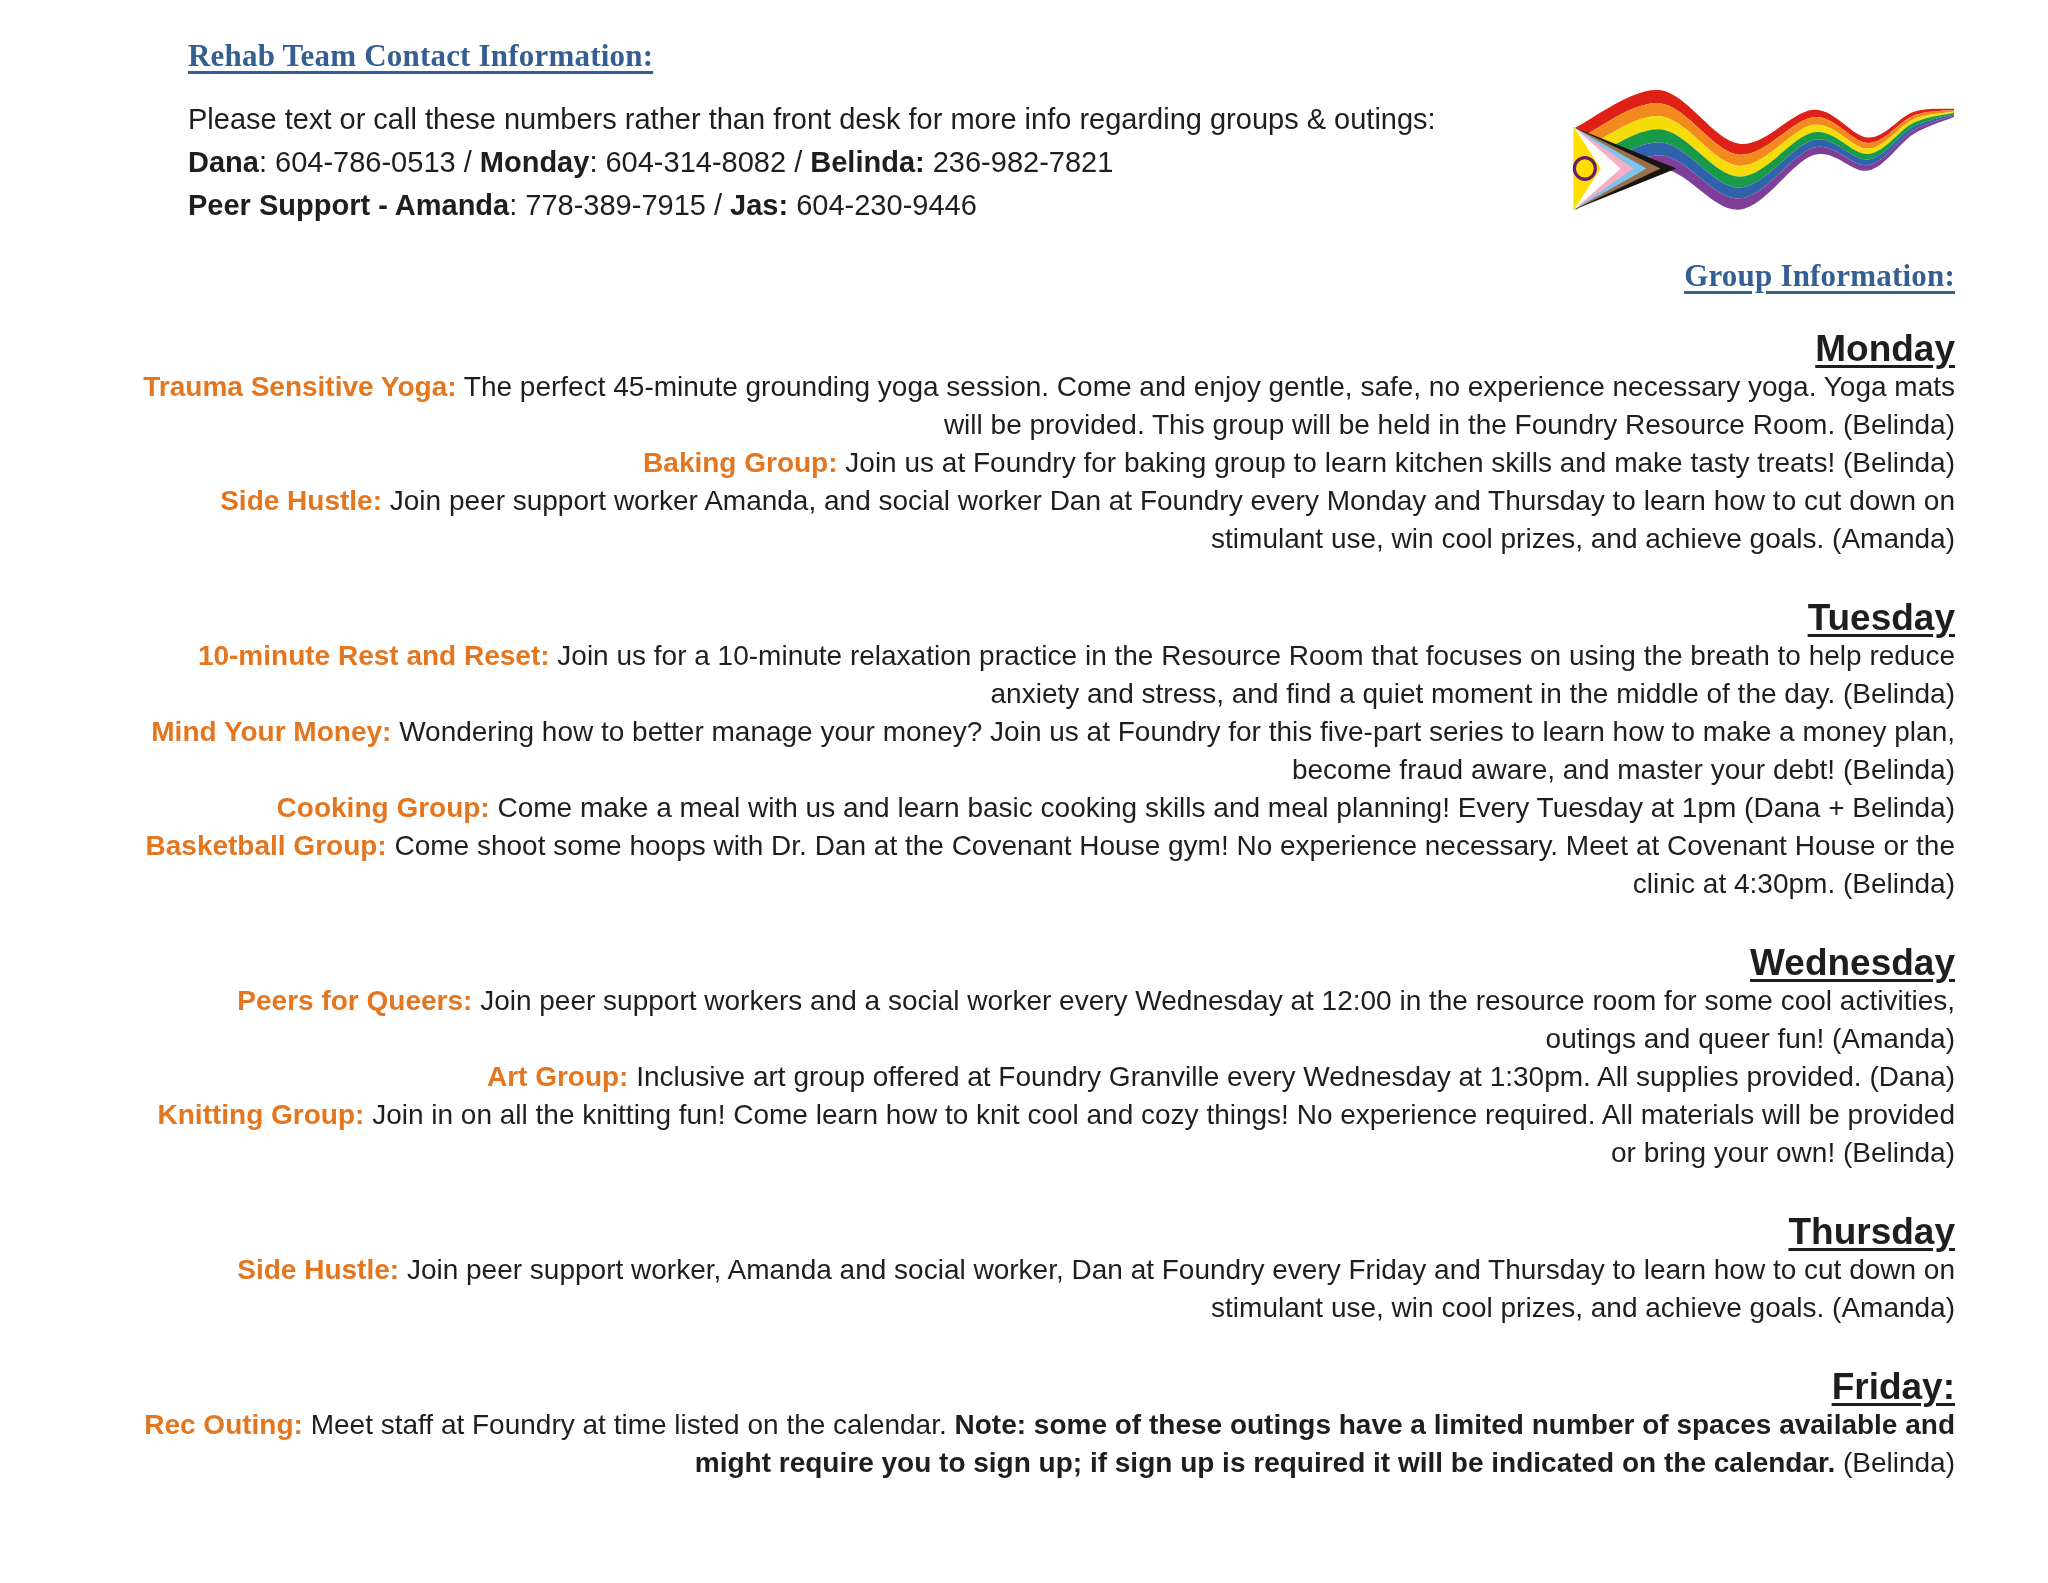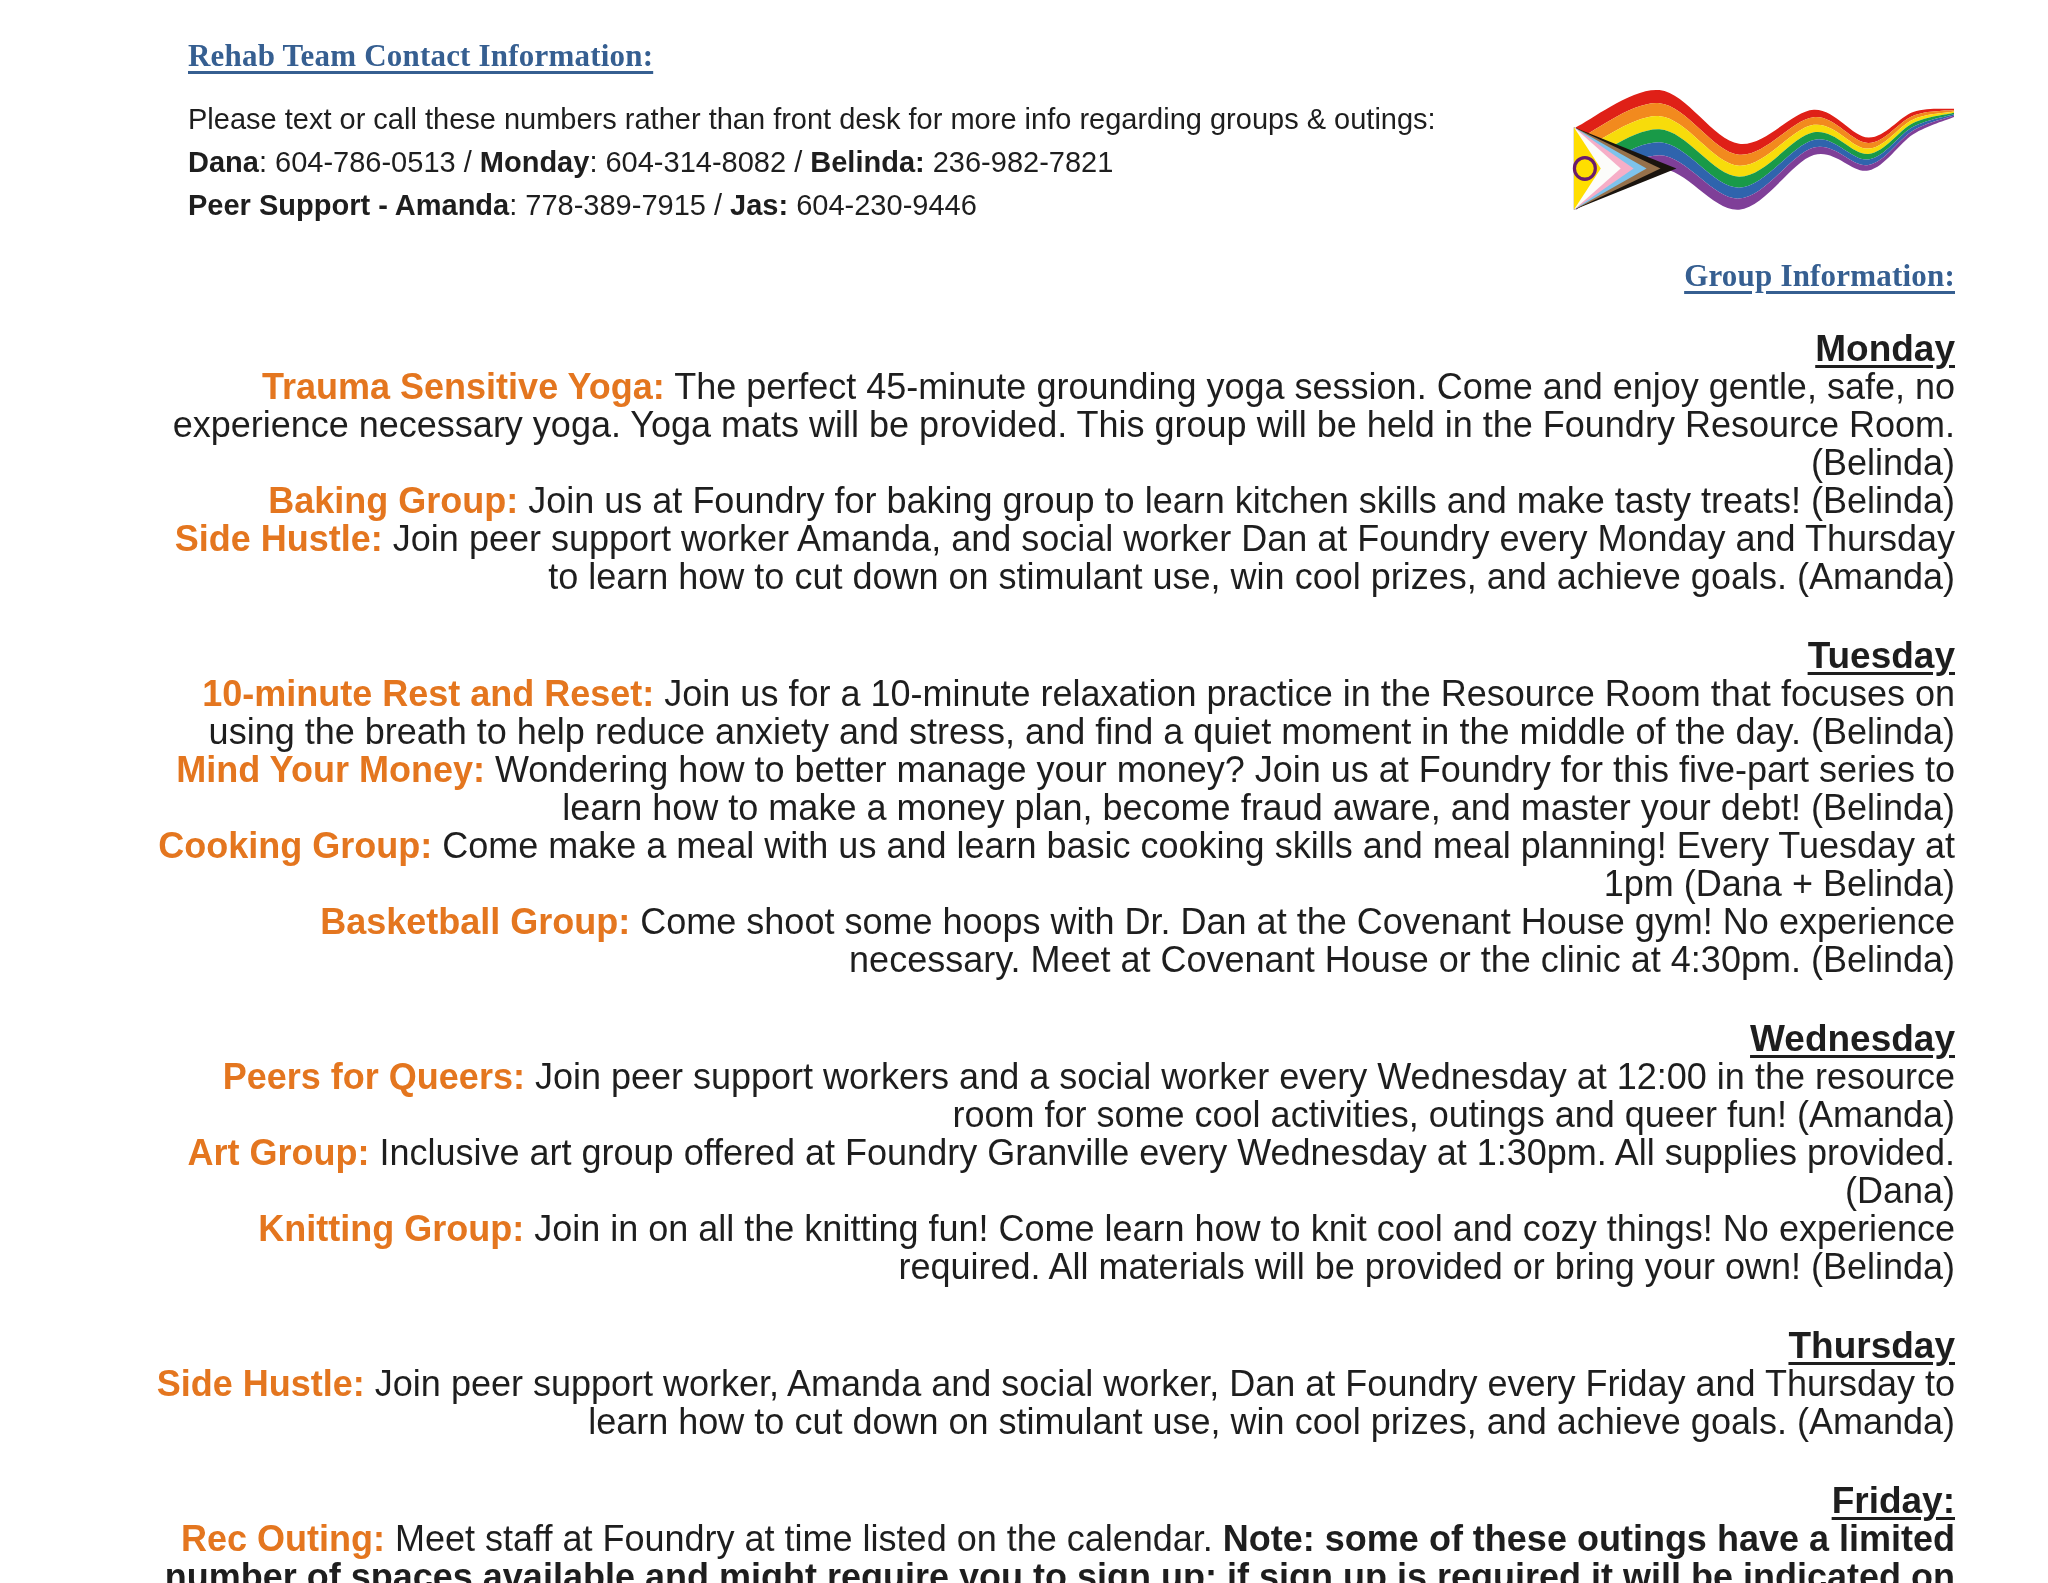--- a/index.html
+++ b/index.html
@@ -35,21 +35,21 @@
   
   .groups{position:absolute;left:143px;top:256px;width:1812px;text-align:right;}
   .groups .doc-heading{margin-bottom:34px;line-height:40px;}
   .day{margin-top:41px;}
   .day:first-of-type{margin-top:0;}
   .day-heading{
     font-family:inherit;font-size:37px;line-height:38px;margin:0;
     font-weight:bold;color:var(--body-text,#1e1e1e);
     text-decoration:underline;text-decoration-thickness:2.5px;text-underline-offset:4px;
   }
-  .item{margin:0;font-size:36px;line-height:38px;}
+  .item{margin:0;font-size:28px;line-height:38px;}
   .lbl{color:var(--label-orange,#E4761F);font-weight:bold;}
   .bold-note{font-weight:bold;}
 </style>
 </head>
 <body>
 
 <main class="page">
 
   <section class="contact">
     <h1 class="doc-heading">Rehab Team Contact Information:</h1>

